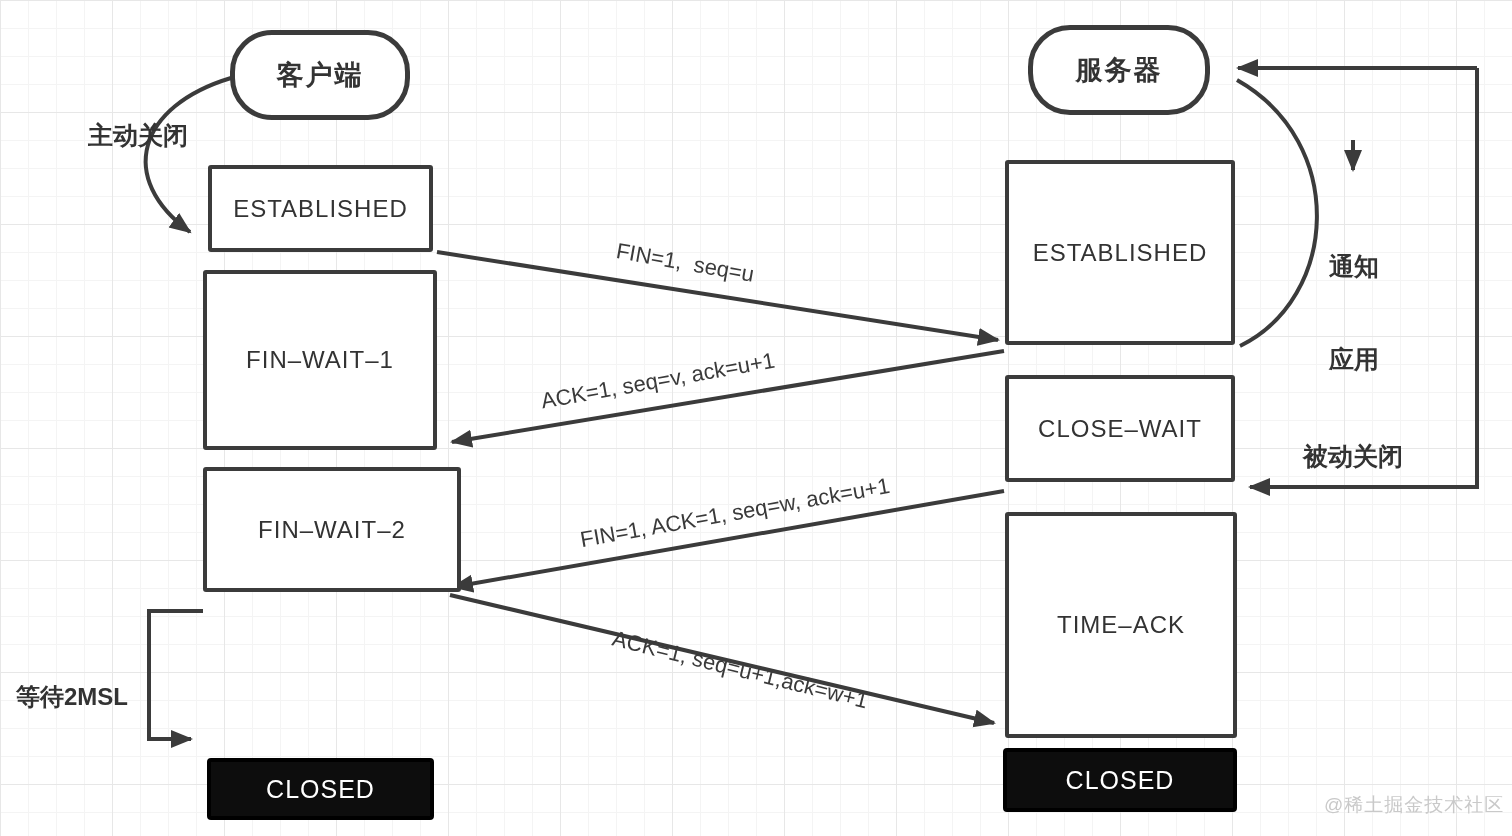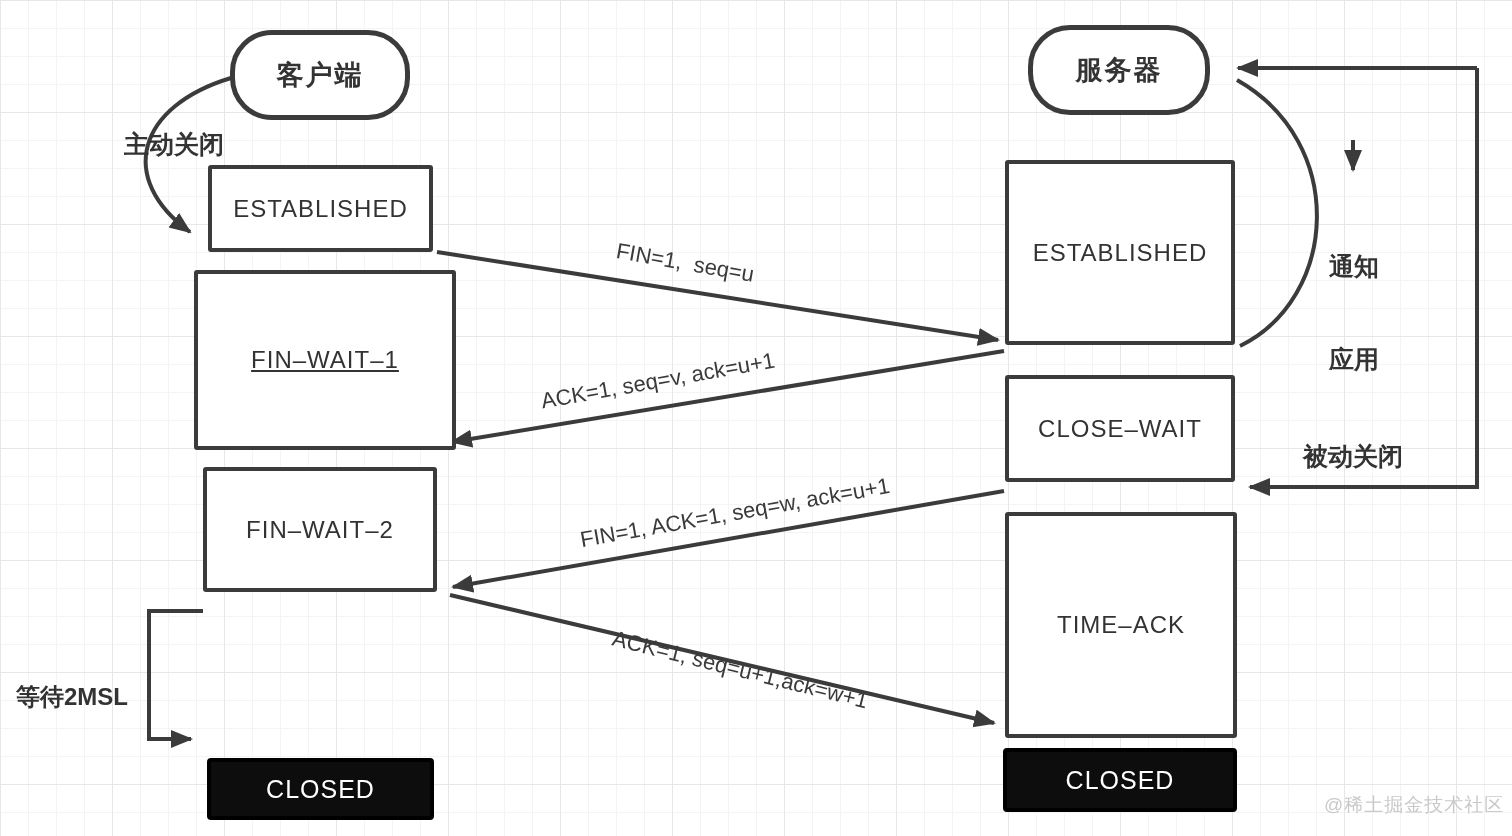--- a/index.html
+++ b/index.html
@@ -80,44 +80,44 @@
   <div class="node oval" style="left:230px; top:30px; width:180px; height:90px;">
     <span>客户端</span>
   </div>
   <div class="node oval" style="left:1028px; top:25px; width:182px; height:90px;">
     <span>服务器</span>
   </div>
 
   <div class="node state" style="left:208px; top:165px; width:225px; height:87px;">
     <span>ESTABLISHED</span>
   </div>
-  <div class="node state" style="left:194px; top:270px; width:262px; height:180px;text-decoration:underline;">
+  <div class="node state" style="left:203px; top:270px; width:234px; height:180px;">
     <span>FIN–WAIT–1</span>
   </div>
-  <div class="node state" style="left:203px; top:467px; width:234px; height:125px;">
+  <div class="node state" style="left:203px; top:467px; width:258px; height:125px;">
     <span>FIN–WAIT–2</span>
   </div>
   <div class="node state closed" style="left:207px; top:758px; width:227px; height:62px;">
     <span>CLOSED</span>
   </div>
 
   <div class="node state" style="left:1005px; top:160px; width:230px; height:185px;">
     <span>ESTABLISHED</span>
   </div>
   <div class="node state" style="left:1005px; top:355px; width:230px; height:107px;margin-top:20px;">
     <span>CLOSE–WAIT</span>
   </div>
   <div class="node state" style="left:1005px; top:512px; width:232px; height:226px;">
     <span>TIME–ACK</span>
   </div>
   <div class="node state closed" style="left:1003px; top:748px; width:234px; height:64px;">
     <span>CLOSED</span>
   </div>
 
-  <div class="anno" style="left:88px; top:129px;margin-left:36px;">主动关闭</div>
+  <div class="anno" style="left:88px; top:120px;">主动关闭</div>
 
   <div class="anno notify" style="left:1326px; top:188px; width:56px;">
     <span style="display:block;">通知</span>
     <span style="display:block;">应用</span>
   </div>
 
   <div class="anno" style="left:1303px; top:441px;">被动关闭</div>
 
   <div class="anno" style="left:16px; top:682px; font-size:24px;">等待2MSL</div>
 

